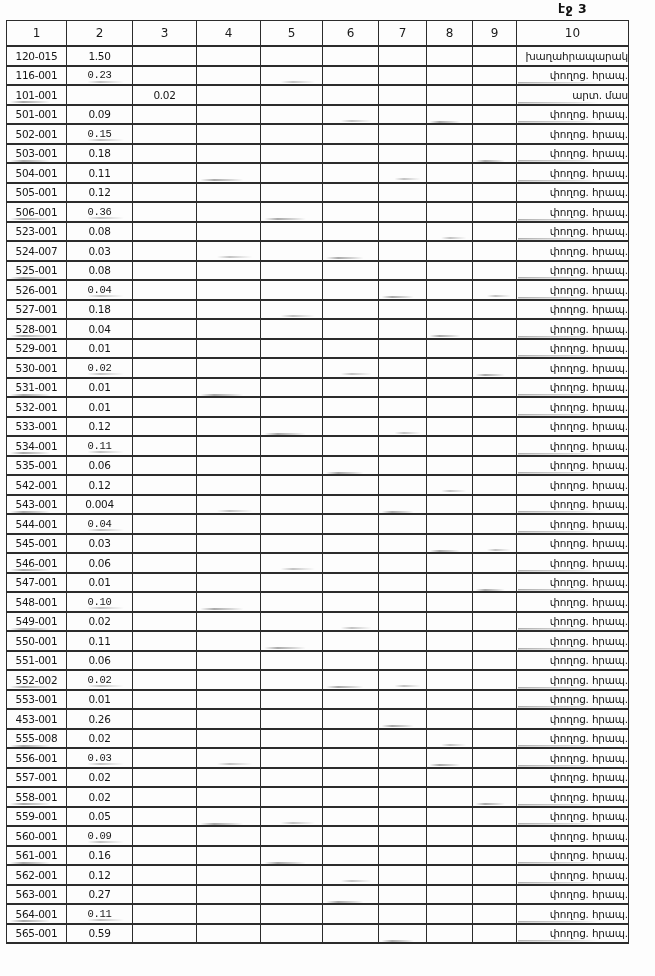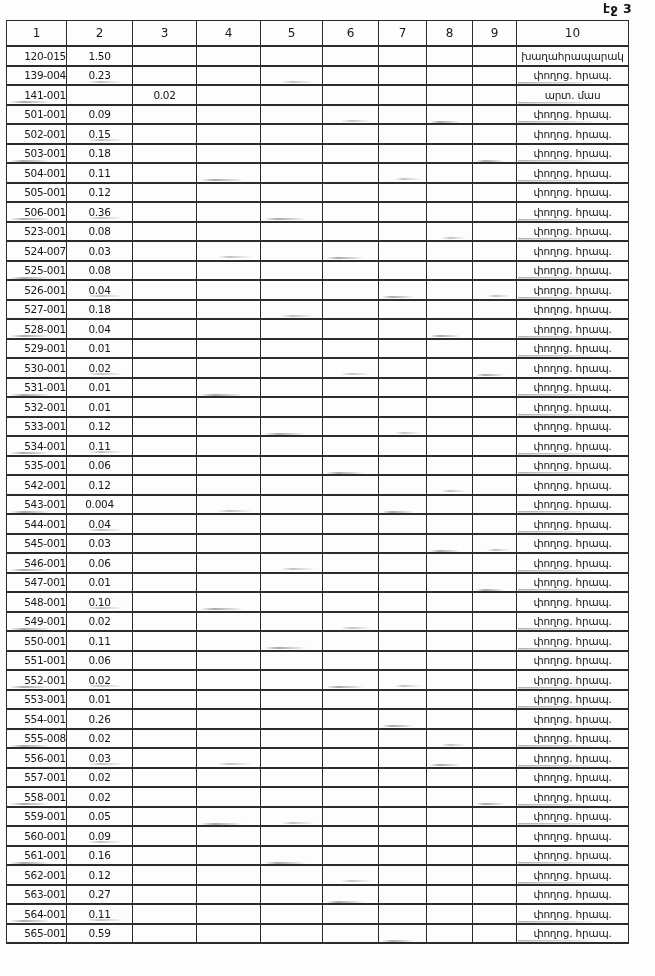--- a/index.html
+++ b/index.html
@@ -4,59 +4,59 @@
 <style>
   html,body{margin:0;padding:0;}
   body{
     width:655px;height:976px;overflow:hidden;position:relative;
     background:#fdfdfd;
     font-family:"DejaVu Sans",sans-serif;
     color:#161616;
     -webkit-font-smoothing:none;
   }
   .page-label{
-    position:absolute;top:1px;left:603px;
+    position:absolute;top:1px;left:558px;
     font-size:12.5px;font-weight:600;letter-spacing:.5px;color:#111;
   }
   table.reg{
     position:absolute;left:6px;top:20px;
     border-collapse:collapse;table-layout:fixed;
     width:622px;
   }
   table.reg th, table.reg td{
     border:1.5px solid #2c2c2c;
     border-bottom-width:2px;
     padding:0;margin:0;overflow:hidden;white-space:nowrap;
     height:17.5px;
     font-size:10.5px;font-weight:normal;
     vertical-align:middle;
   }
   table.reg thead th{
     height:24px;font-size:12px;text-align:center;
     border-bottom-width:2.5px;
     color:#1a1a1a;
   }
-  td.code{text-align:right;padding-left:3px;letter-spacing:-.3px;}
+  td.code{text-align:center;padding-left:3px;letter-spacing:-.3px;}
   td.val{text-align:center;letter-spacing:-.3px;}
-  td.use{text-align:center;padding-left:3px;font-size:10px;letter-spacing:-.2px;}
+  td.use{text-align:right;padding-left:3px;font-size:10px;letter-spacing:-.2px;}
   td.note, th.note{
     border:none !important;background:transparent;
     font-size:8.5px;color:#2b2b2b;text-align:left;padding-left:5px;
     letter-spacing:0;
   }
   td.note::before{content:".";margin-right:1px;color:#555;}
   td.note:empty::before{content:"";}
   
   .sm{
     background-image:linear-gradient(90deg,rgba(0,0,0,0) 4%,rgba(45,45,45,.40) 28%,rgba(45,45,45,.18) 58%,rgba(0,0,0,0) 78%);
     background-size:92% 2px;background-position:15% 98%;background-repeat:no-repeat;
   }
   .sm2{
     background-image:linear-gradient(90deg,rgba(0,0,0,0) 20%,rgba(60,60,60,.30) 45%,rgba(60,60,60,.12) 70%,rgba(0,0,0,0) 90%);
-    background-size:80% 2px;background-position:80% 92%;background-repeat:no-repeat;
+    background-size:80% 2px;background-position:80% 92%;background-repeat:no-repeat;font-family:Liberation Mono, monospace;
   }
   .usm{
     background-image:linear-gradient(90deg,rgba(30,30,30,.35) 0%,rgba(30,30,30,.15) 60%,rgba(0,0,0,0) 85%);
     background-size:85% 1.5px;background-position:5% 99%;background-repeat:no-repeat;
   }
 </style>
 </head>
 <body>
 
 <div class="page-label">էջ 3</div>
@@ -97,34 +97,34 @@
         <td class="val"></td>
         <td class="val"></td>
         <td class="val"></td>
         <td class="val"></td>
         <td class="val"></td>
         <td class="val"></td>
         <td class="use">խաղահրապարակ</td>
         <td class="note">չմ</td>
       </tr>
       <tr>
-        <td class="code">139-004</td>
+        <td class="code">116-001</td>
         <td class="val sm2">0.23</td>
         <td class="val"></td>
         <td class="val"></td>
         <td class="val sm2"></td>
         <td class="val"></td>
         <td class="val"></td>
         <td class="val"></td>
         <td class="val"></td>
         <td class="use usm">փողոց. հրապ.</td>
         <td class="note">չմ</td>
       </tr>
       <tr>
-        <td class="code sm">141-001</td>
+        <td class="code sm">101-001</td>
         <td class="val"></td>
         <td class="val">0.02</td>
         <td class="val"></td>
         <td class="val"></td>
         <td class="val"></td>
         <td class="val"></td>
         <td class="val"></td>
         <td class="val"></td>
         <td class="use usm">արտ. մաս</td>
         <td class="note"></td>
@@ -500,21 +500,21 @@
         <td class="val"></td>
         <td class="val"></td>
         <td class="val"></td>
         <td class="val"></td>
         <td class="val"></td>
         <td class="val"></td>
         <td class="use">փողոց. հրապ.</td>
         <td class="note">չմ</td>
       </tr>
       <tr>
-        <td class="code sm">552-001</td>
+        <td class="code sm">552-002</td>
         <td class="val sm2">0.02</td>
         <td class="val"></td>
         <td class="val"></td>
         <td class="val"></td>
         <td class="val sm"></td>
         <td class="val sm2"></td>
         <td class="val"></td>
         <td class="val"></td>
         <td class="use usm">փողոց. հրապ.</td>
         <td class="note">չմ</td>
@@ -526,21 +526,21 @@
         <td class="val"></td>
         <td class="val"></td>
         <td class="val"></td>
         <td class="val"></td>
         <td class="val"></td>
         <td class="val"></td>
         <td class="use usm">փողոց. հրապ.</td>
         <td class="note">չմ</td>
       </tr>
       <tr>
-        <td class="code">554-001</td>
+        <td class="code">453-001</td>
         <td class="val">0.26</td>
         <td class="val"></td>
         <td class="val"></td>
         <td class="val"></td>
         <td class="val"></td>
         <td class="val sm"></td>
         <td class="val"></td>
         <td class="val"></td>
         <td class="use">փողոց. հրապ.</td>
         <td class="note">չմ</td>

